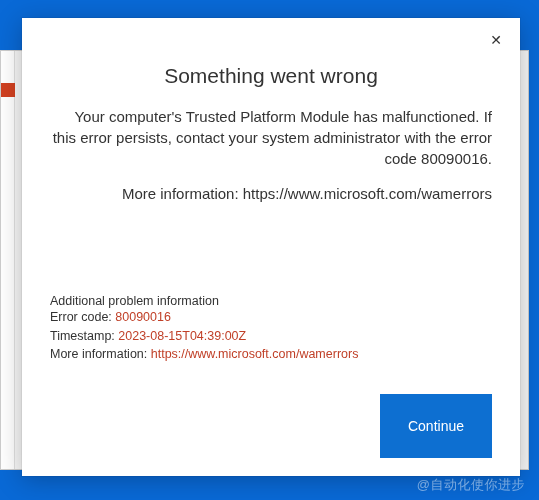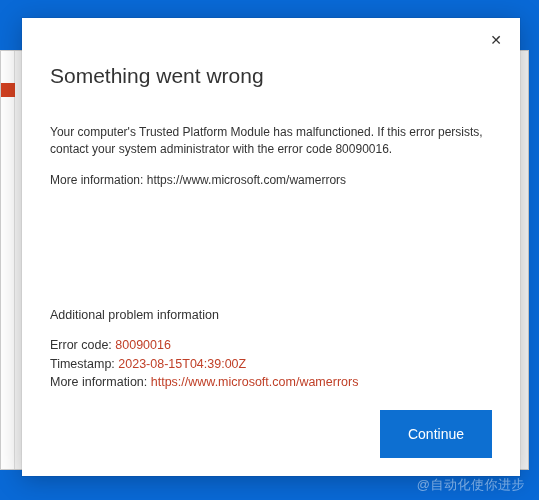--- a/index.html
+++ b/index.html
@@ -72,58 +72,59 @@
     .dialog-body {
       padding: 4px 28px 18px 28px;
       flex: 1;
       display: flex;
       flex-direction: column;
     }
     .title {
       font-size: 21px;
       font-weight: 400;
       color: #333;
-      margin-bottom: 36px;
+      margin-bottom: 18px;
       margin-top: 6px;
+      text-align: center;
     }
     .msg {
-      font-size: 12px;
+      font-size: 15px;
       color: #333;
       line-height: 1.4;
       margin-bottom: 14px;
+      text-align: right;
     }
     .spacer {
       flex: 1;
     }
     .addl-heading {
       font-size: 12.5px;
       color: #333;
-      margin-bottom: 14px;
     }
     .details {
       font-size: 12.5px;
       line-height: 1.5;
       color: #333;
-      margin-bottom: 18px;
+      margin-bottom: 30px;
     }
     .details .label {
       color: #333;
     }
     .details .val {
       color: #c04028;
     }
     .button-row {
       display: flex;
       justify-content: flex-end;
     }
     .continue-btn {
       background: #0d6fd1;
       color: #fff;
       border: none;
-      padding: 16px 28px;
+      padding: 24px 28px;
       font-size: 14px;
       cursor: pointer;
       font-family: inherit;
     }
     .watermark {
       position: absolute;
       bottom: 6px;
       right: 14px;
       color: rgba(255,255,255,0.45);
       font-size: 13px;

